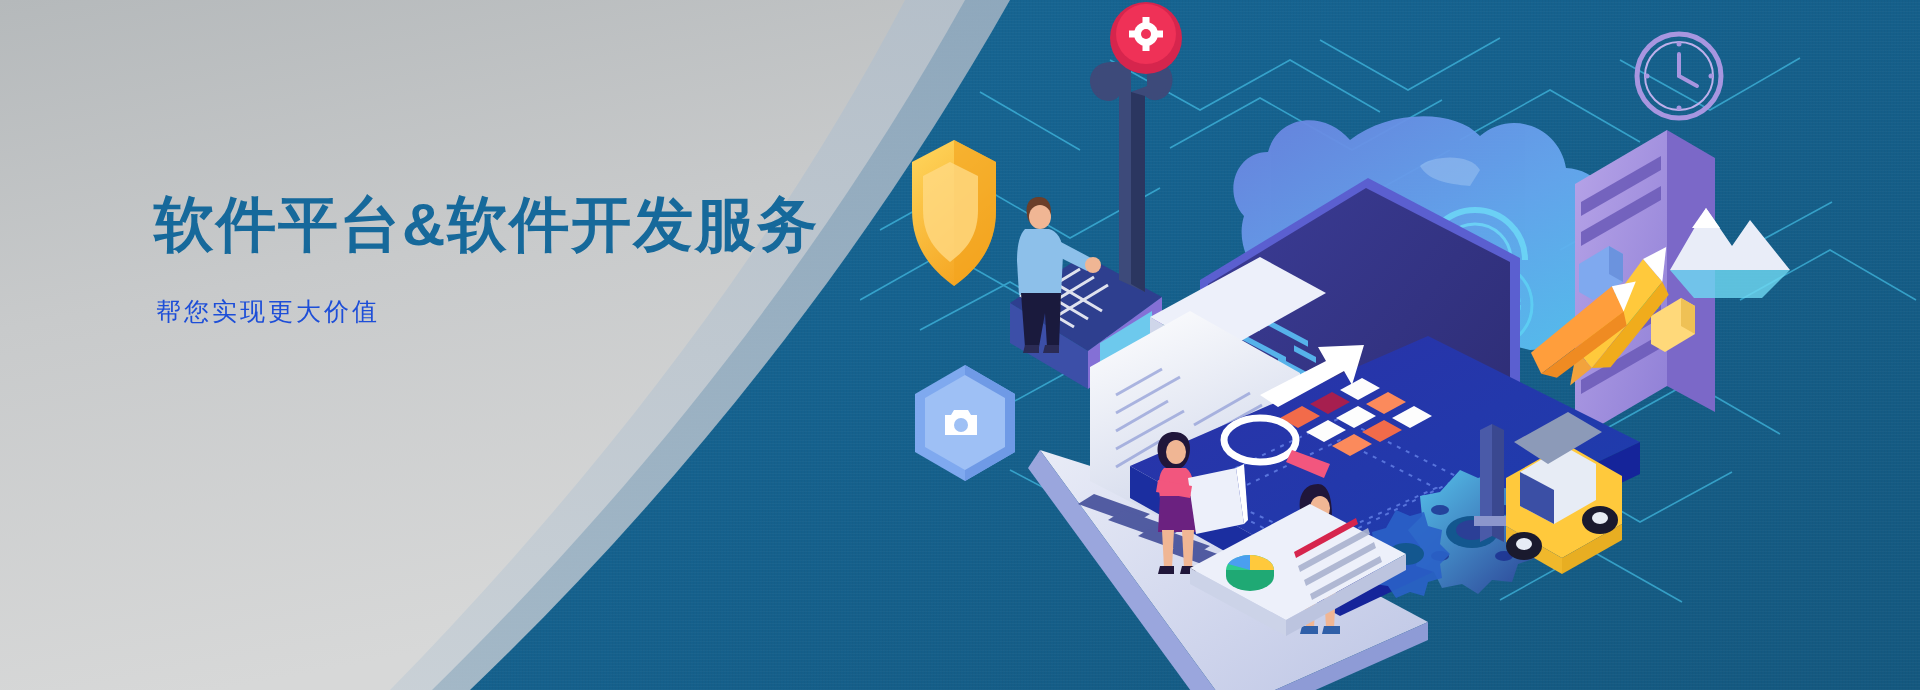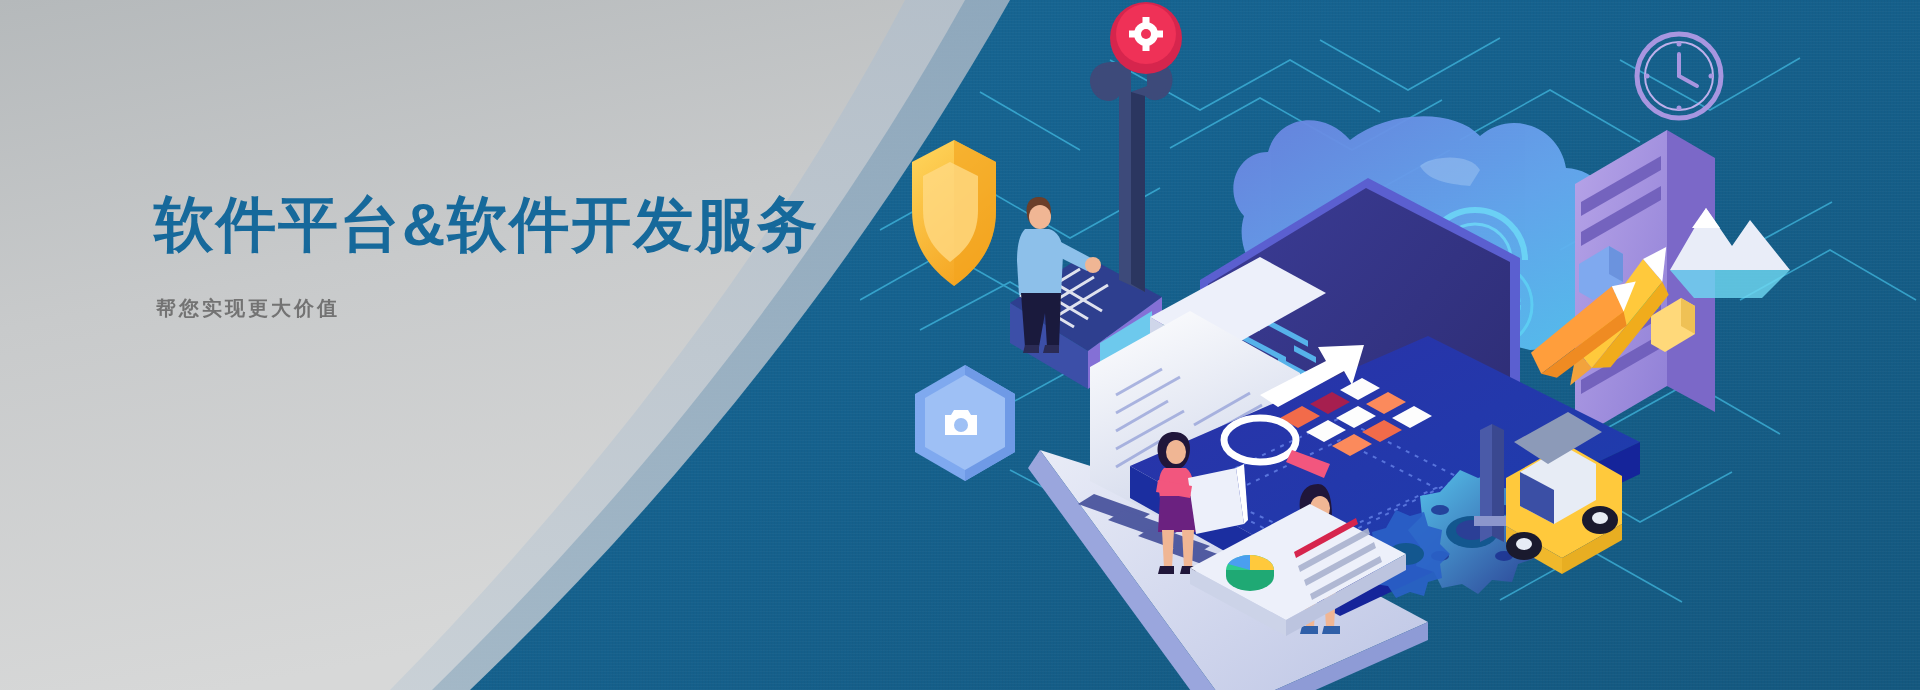--- a/index.html
+++ b/index.html
@@ -35,24 +35,24 @@
     margin:0;
     font-size:60px;
     line-height:1.18;
     font-weight:bold;
     letter-spacing:2px;
     color:#16699b;
     white-space:nowrap;
   }
   .subhead{
     margin:34px 0 0 2px;
-    font-size:20px;
+    font-size:25px;
     letter-spacing:3px;
-    color:#737373;
-    font-weight:bold;
+    color:#1d4ed8;
+    font-weight:normal;
     white-space:nowrap;
   }
 
   
   .art{position:absolute;left:860px;top:0;width:1060px;height:690px;z-index:20;}
   .art svg{display:block;}
 </style>
 </head>
 <body>
 

